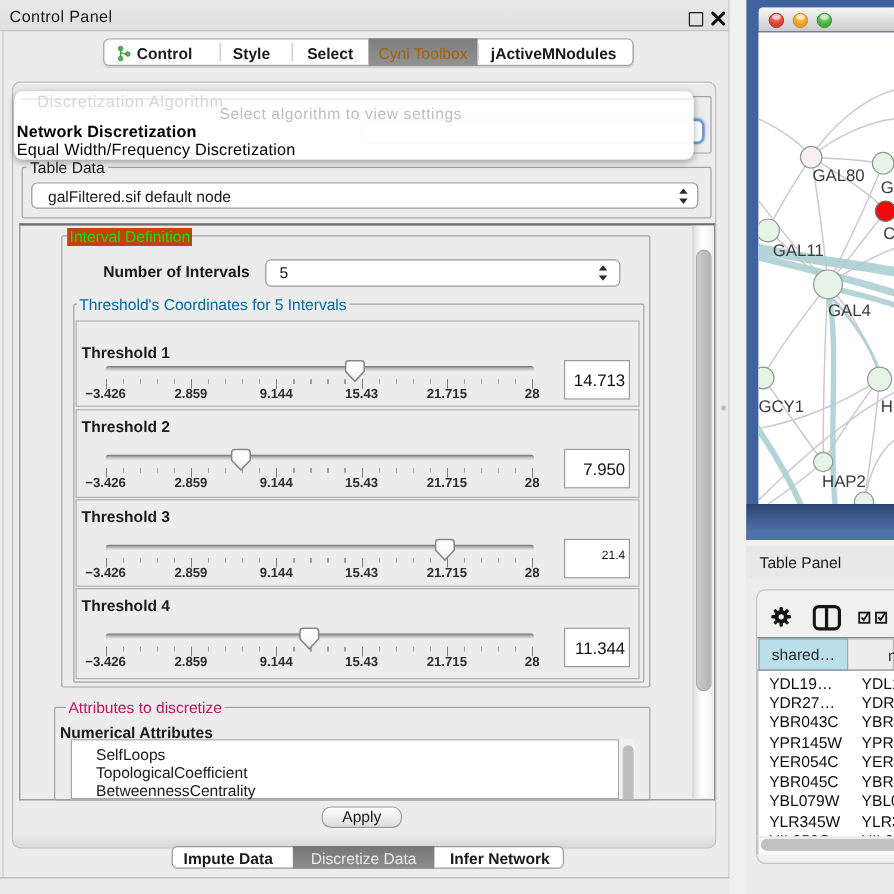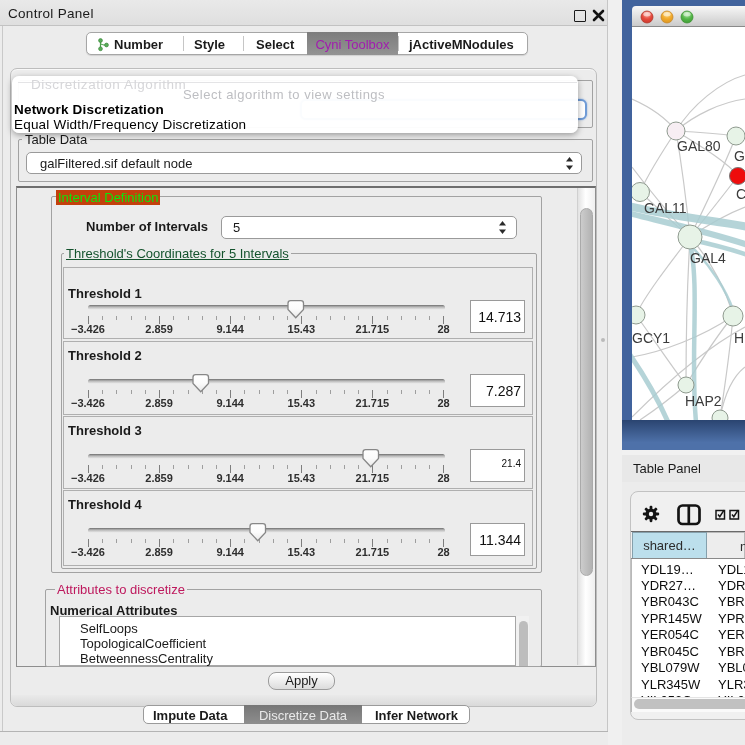--- a/index.html
+++ b/index.html
@@ -20,24 +20,24 @@
 <div class="a" style="left:307px;top:32px;width:91px;height:23px;background:linear-gradient(#7d7d7d,#939393);"></div>
 <div class="a" style="left:183px;top:36px;width:1px;height:15px;background:#c6c6c6;"></div>
 <div class="a" style="left:243px;top:36px;width:1px;height:15px;background:#c6c6c6;"></div>
 <div class="a" style="left:398px;top:36px;width:1px;height:15px;background:#c6c6c6;"></div>
 <div class="a" style="left:96px;top:37px;"><svg width="15" height="15">
       <path d="M4.5 4 L4.5 11.5 M4.5 6.5 C4.5 6.5 5.5 8 10 8" stroke="#4d9e4d" stroke-width="1.2" fill="none"></path>
       <circle cx="4.5" cy="3.5" r="1.9" fill="#5aad5a" stroke="#3c8a3c" stroke-width="0.7"></circle>
       <circle cx="4.5" cy="11.8" r="1.9" fill="#5aad5a" stroke="#3c8a3c" stroke-width="0.7"></circle>
       <circle cx="10.5" cy="8" r="1.9" fill="#5aad5a" stroke="#3c8a3c" stroke-width="0.7"></circle>
     </svg></div>
-<div class="a" style="left:114px;top:37px;font-weight:bold;color:#1c1c1c;">Number</div>
+<div class="a" style="left:114px;top:37px;font-weight:bold;color:#1c1c1c;">Control</div>
 <div class="a" style="left:194px;top:37px;font-weight:bold;">Style</div>
 <div class="a" style="left:256px;top:37px;font-weight:bold;">Select</div>
-<div class="a" style="left:307px;top:37px;width:91px;height:15px;text-align:center;color:#a21caf;">Cyni Toolbox</div>
+<div class="a" style="left:307px;top:37px;width:91px;height:15px;text-align:center;color:#a16207;">Cyni Toolbox</div>
 <div class="a" style="left:409px;top:37px;font-weight:bold;">jActiveMNodules</div>
 <div class="a" style="left:10px;top:68px;width:587px;height:639px;background:#ececec;border:1px solid #bdbdbd;border-radius:7px;box-shadow:inset 0 1px 0 #f8f8f8;"></div>
 <div class="a" style="left:11px;top:695px;width:585px;height:11px;background:linear-gradient(#eaeaea,#d9d9d9);border-radius:0 0 7px 7px;"></div>
 <div class="a" style="left:18px;top:80px;width:575px;height:48px;border:1px solid #a2a2a2;border-radius:2px;"></div>
 <div class="a" style="left:300px;top:99px;width:287px;height:21px;background:#fff;border:2.5px solid #6f9bd6;border-radius:6px;box-shadow:0 0 2px #86abdd;"></div>
 <div class="a" style="left:18px;top:139px;width:575px;height:43px;border:1px solid #a2a2a2;border-radius:2px;"></div>
 <div class="a" style="left:22px;top:132px;"><span style="background:#ececec;padding:0 3px;">Table Data</span></div>
 <div class="a" style="left:26px;top:152px;width:556px;height:22px;background:#fff;border:1px solid #9a9a9a;border-radius:5px;"></div>
 <div class="a" style="left:40px;top:156px;">galFiltered.sif default node</div>
 <div class="a" style="left:565px;top:157px;"><svg width="9" height="13">
@@ -50,21 +50,21 @@
 <div class="a" style="left:51px;top:196px;width:491px;height:377px;border:1px solid #a2a2a2;border-radius:2px;"></div>
 <div class="a" style="left:56px;top:190px;"><span style="background:#c2410c;padding:0 2px;color:#0be80b;">Interval Definition</span></div>
 <div class="a" style="left:86px;top:219px;font-weight:bold;">Number of Intervals</div>
 <div class="a" style="left:221px;top:216px;width:296px;height:23px;background:#fff;border:1px solid #9a9a9a;border-radius:5px;"></div>
 <div class="a" style="left:233px;top:220px;">5</div>
 <div class="a" style="left:498px;top:221px;"><svg width="9" height="13">
       <path d="M4.5 0 L8 4.5 L1 4.5 Z" fill="#2a2a2a"></path>
       <path d="M4.5 13 L8 8.5 L1 8.5 Z" fill="#2a2a2a"></path>
     </svg></div>
 <div class="a" style="left:61px;top:253px;width:476px;height:316px;border:1px solid #a2a2a2;border-radius:2px;"></div>
-<div class="a" style="left:64px;top:246px;"><span style="background:#ececec;padding:0 2px;color:#14532d;text-decoration:underline;">Threshold's Coordinates for 5 Intervals</span></div>
+<div class="a" style="left:64px;top:246px;"><span style="background:#ececec;padding:0 2px;color:#0369a1;">Threshold's Coordinates for 5 Intervals</span></div>
 <div class="a" style="left:63px;top:267px;width:470px;height:72px;border:1px solid #afafaf;background:#ececec;"></div>
 <div class="a" style="left:68px;top:274px;font-weight:bold;margin-top:12px;">Threshold 1</div>
 <div class="a" style="left:88px;top:305px;width:357px;height:5px;background:linear-gradient(#6e6e6e,#b9b9b9 40%,#f2f2f2);border-radius:2.5px;"></div>
 <div class="a" style="left:88px;top:316px;width:357px;height:4px;background-image:repeating-linear-gradient(to right,#9e9e9e 0px,#9e9e9e 1px,transparent 1px,transparent 14.22px);"></div>
 <div class="a" style="left:88px;top:316px;width:357px;height:8px;background-image:repeating-linear-gradient(to right,#7e7e7e 0px,#7e7e7e 1px,transparent 1px,transparent 71.1px);"></div>
 <div class="a" style="left:53.0px;top:323px;width:70px;text-align:center;font-size:11px;font-weight:bold;color:#2e2e2e;">−3.426</div>
 <div class="a" style="left:124.1px;top:323px;width:70px;text-align:center;font-size:11px;font-weight:bold;color:#2e2e2e;">2.859</div>
 <div class="a" style="left:195.2px;top:323px;width:70px;text-align:center;font-size:11px;font-weight:bold;color:#2e2e2e;">9.144</div>
 <div class="a" style="left:266.3px;top:323px;width:70px;text-align:center;font-size:11px;font-weight:bold;color:#2e2e2e;">15.43</div>
 <div class="a" style="left:337.4px;top:323px;width:70px;text-align:center;font-size:11px;font-weight:bold;color:#2e2e2e;">21.715</div>
@@ -100,21 +100,21 @@
         <linearGradient id="tg" x1="0" y1="0" x2="0" y2="1">
           <stop offset="0" stop-color="#ffffff"></stop>
           <stop offset="0.5" stop-color="#fbfbfb"></stop>
           <stop offset="1" stop-color="#e9e9e9"></stop>
         </linearGradient>
       </defs>
       <path d="M1,10.5 L1,4.2 Q1,1.6 3.6,1.6 L13.9,1.6 Q16.5,1.6 16.5,4.2 L16.5,10.5 L8.75,18.7 Z" fill="url(#tg)" stroke="#878787" stroke-width="1.3"></path>
     </svg>
   </div>
 <div class="a" style="left:470px;top:374px;width:55px;height:33px;background:#fff;border:1.5px solid #9a9a9a;"></div>
-<div class="a" style="left:470px;top:383px;width:51px;text-align:right;font-size:14px;color:#111;">7.287</div>
+<div class="a" style="left:470px;top:383px;width:51px;text-align:right;font-size:14px;color:#111;">7.950</div>
 <div class="a" style="left:63px;top:416px;width:470px;height:73px;border:1px solid #afafaf;background:#ececec;"></div>
 <div class="a" style="left:68px;top:423px;font-weight:bold;">Threshold 3</div>
 <div class="a" style="left:88px;top:454px;width:357px;height:5px;background:linear-gradient(#6e6e6e,#b9b9b9 40%,#f2f2f2);border-radius:2.5px;"></div>
 <div class="a" style="left:88px;top:465px;width:357px;height:4px;background-image:repeating-linear-gradient(to right,#9e9e9e 0px,#9e9e9e 1px,transparent 1px,transparent 14.22px);"></div>
 <div class="a" style="left:88px;top:465px;width:357px;height:8px;background-image:repeating-linear-gradient(to right,#7e7e7e 0px,#7e7e7e 1px,transparent 1px,transparent 71.1px);"></div>
 <div class="a" style="left:53.0px;top:472px;width:70px;text-align:center;font-size:11px;font-weight:bold;color:#2e2e2e;">−3.426</div>
 <div class="a" style="left:124.1px;top:472px;width:70px;text-align:center;font-size:11px;font-weight:bold;color:#2e2e2e;">2.859</div>
 <div class="a" style="left:195.2px;top:472px;width:70px;text-align:center;font-size:11px;font-weight:bold;color:#2e2e2e;">9.144</div>
 <div class="a" style="left:266.3px;top:472px;width:70px;text-align:center;font-size:11px;font-weight:bold;color:#2e2e2e;">15.43</div>
 <div class="a" style="left:337.4px;top:472px;width:70px;text-align:center;font-size:11px;font-weight:bold;color:#2e2e2e;">21.715</div>

